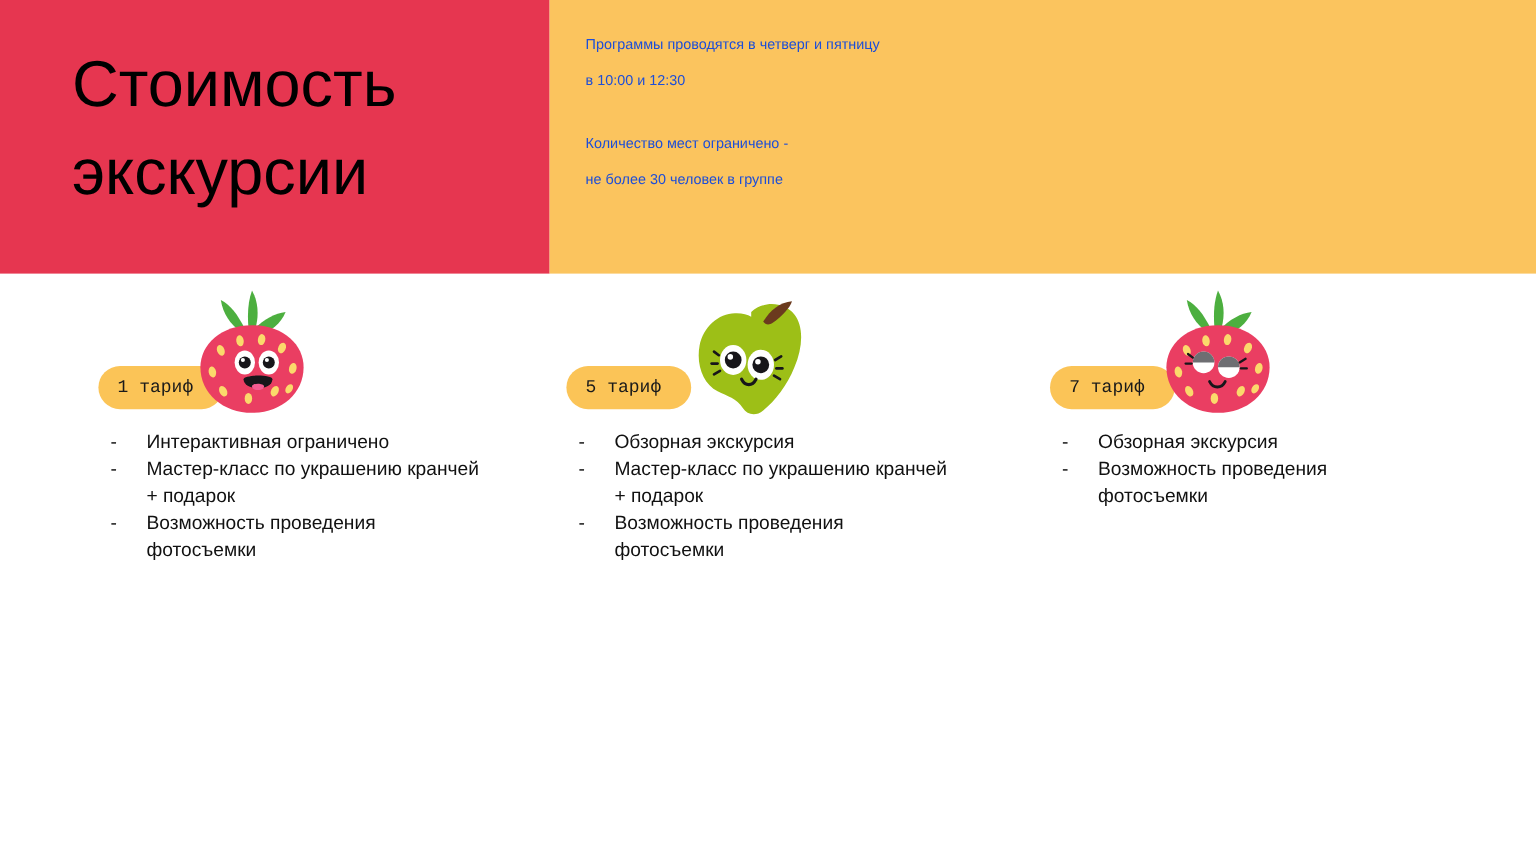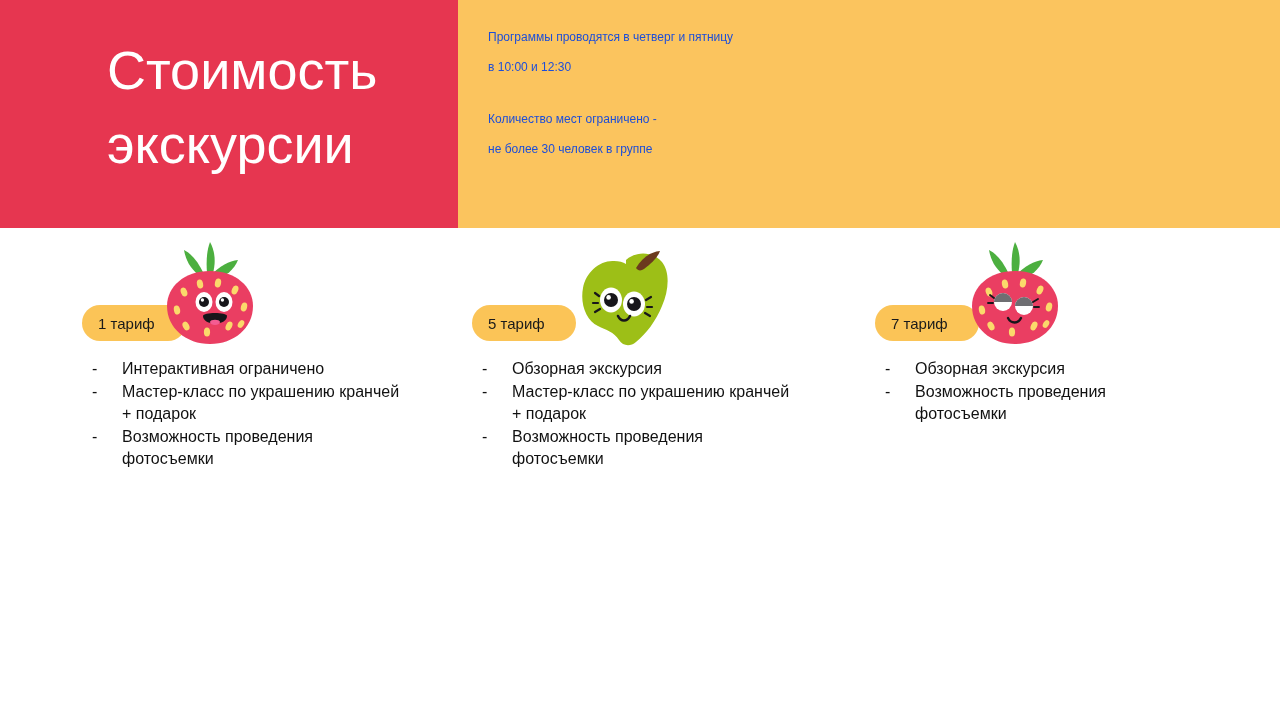--- a/index.html
+++ b/index.html
@@ -28,24 +28,23 @@
     width: 458px; height: 228px;
     background: #E63650;
   }
   #page-title {
     position: absolute;
     left: 60px; top: 33px;
     width: 380px;
     font-size: 54px;
     line-height: 74px;
     font-weight: 300;
-    color: #ffffff;
+    color: #000000;
     letter-spacing: 0px;
     white-space: pre-line;
-    margin-left: 47px;
   }
   #info-panel {
     position: absolute;
     left: 458px; top: 0;
     width: 822px; height: 228px;
     background: #FBC45E;
   }
   .info-block {
     position: absolute;
     left: 30px;
@@ -81,20 +80,21 @@
     border-radius: 18px;
     display: flex;
     align-items: center;
     z-index: 1;
   }
   .tariff-pill-label {
     padding-left: 16px;
     font-size: 15px;
     line-height: 15px;
     color: #1a1a1a;
+    font-family: Liberation Mono, monospace;
   }
   .fruit-icon {
     position: absolute;
     top: 0px;
     width: 104px;
     height: 108px;
     z-index: 2;
   }
   #fruit-1 { left: 86px; }
   #fruit-2 { left: 112px; top: 2px; }

